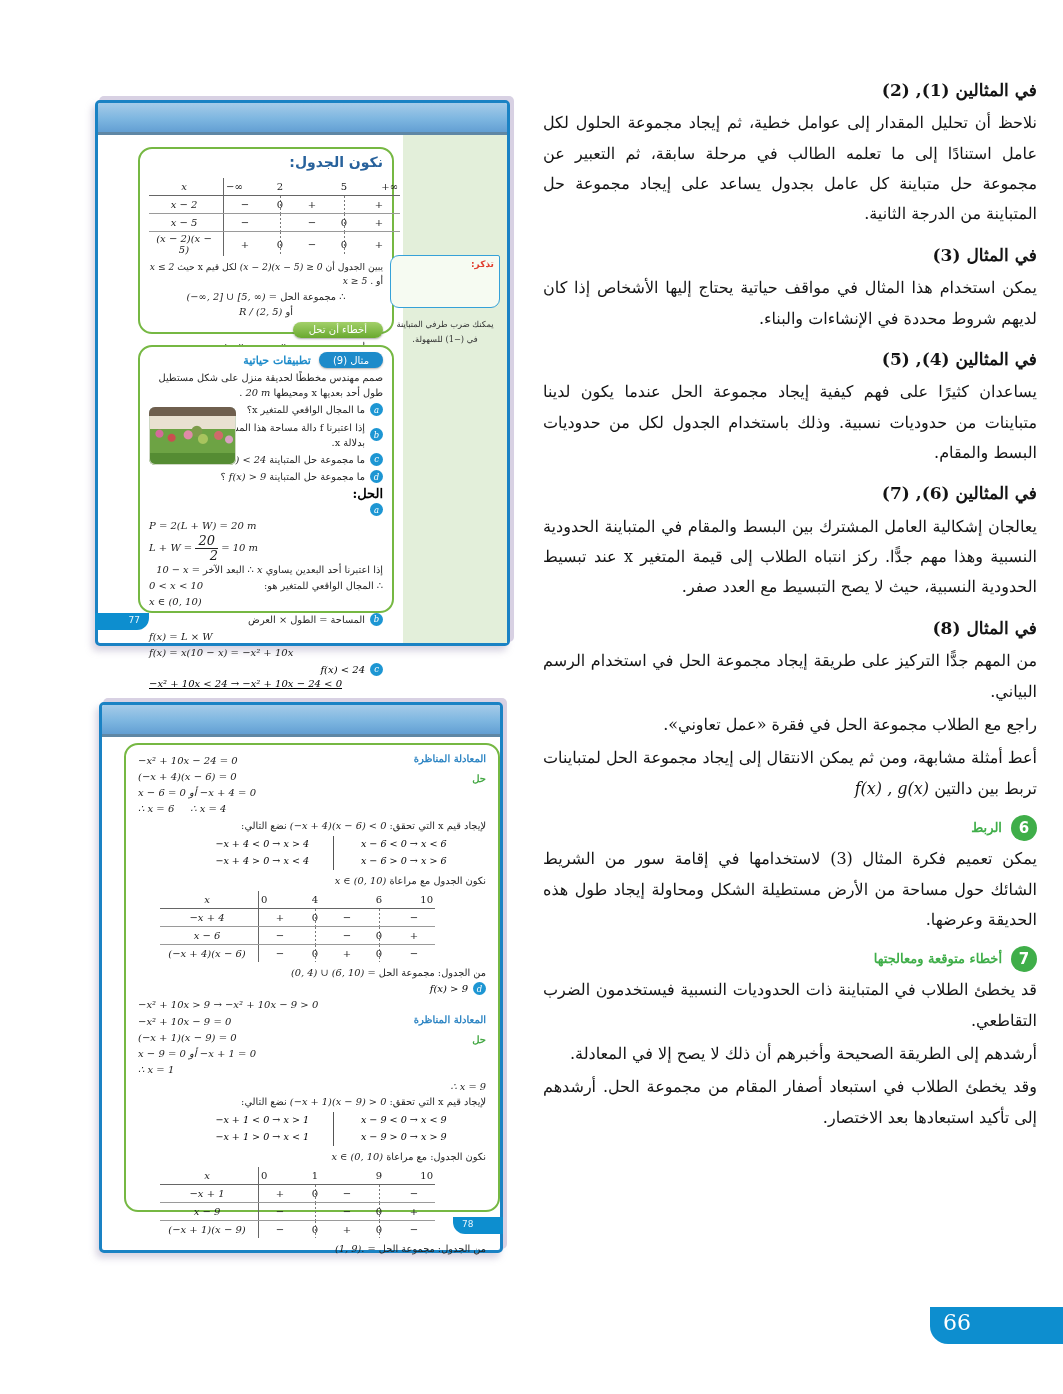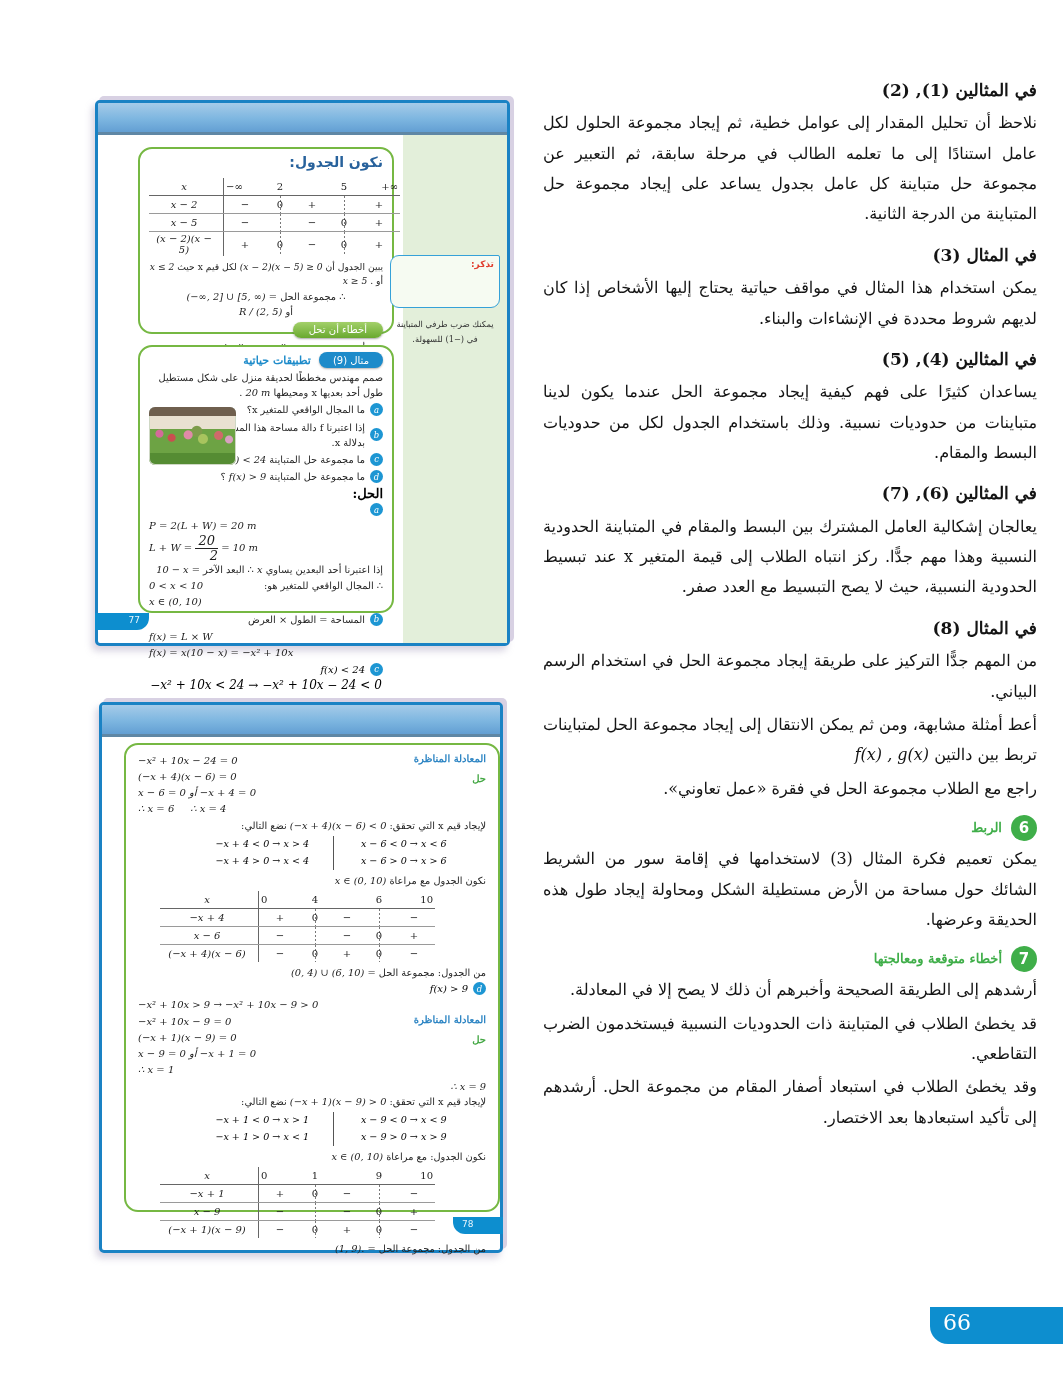--- a/index.html
+++ b/index.html
@@ -39,21 +39,21 @@
   .gbox{position:absolute;background:#fff;border:2.5px solid #76b843;border-radius:14px;}
   .box1{left:40px;top:44px;width:256px;height:187px;padding:5px 9px 6px 9px;box-sizing:border-box;}
   .box2{left:40px;top:242px;width:256px;height:268px;padding:5px 9px 6px 9px;box-sizing:border-box;}
   .box3{left:22px;top:38px;width:376px;height:469px;padding:7px 12px;box-sizing:border-box;}
 
   .ar{direction:rtl;text-align:right;font-size:9.8px;line-height:1.55;color:#222;
       font-family:"DejaVu Serif",serif;}
   .center{text-align:center;}
   .eqL{direction:ltr;text-align:left;font-size:10px;line-height:1.6;color:#1c1c1c;
        font-family:"DejaVu Serif",serif;font-style:italic;}
-  .eqC{direction:ltr;text-align:center;font-size:12px;font-family:"DejaVu Serif",serif;font-style:italic;}
+  .eqC{direction:ltr;font-size:10px;font-family:"DejaVu Serif",serif;font-style:italic;text-decoration:underline;}
 
   .b1-title{color:#28629c;font-weight:bold;font-size:14px;direction:rtl;text-align:right;margin-bottom:8px;}
 
   
   table.sgn{border-collapse:collapse;direction:ltr;margin:3px auto 4px auto;
             font-family:"DejaVu Serif",serif;font-size:10px;color:#1c1c1c;}
   .sgn td{padding:1px 4px;text-align:center;height:15px;}
   .sgn .lbl{font-style:italic;padding-right:8px;min-width:62px;}
   .sgn tr td{border-bottom:1px solid #9a9a9a;}
   .sgn tr:last-child td{border-bottom:none;}
@@ -459,38 +459,38 @@
     <p>يمكن استخدام هذا المثال في مواقف حياتية يحتاج إليها الأشخاص إذا كان لديهم شروط محددة في الإنشاءات والبناء.</p>
 
     <div class="sec-head">في المثالين (4), (5)</div>
     <p>يساعدان كثيرًا على فهم كيفية إيجاد مجموعة الحل عندما يكون لدينا متباينات من حدوديات نسبية. وذلك باستخدام الجدول لكل من حدوديات البسط والمقام.</p>
 
     <div class="sec-head">في المثالين (6), (7)</div>
     <p>يعالجان إشكالية العامل المشترك بين البسط والمقام في المتباينة الحدودية النسبية وهذا مهم جدًّا. ركز انتباه الطلاب إلى قيمة المتغير x عند تبسيط الحدودية النسبية، حيث لا يصح التبسيط مع العدد صفر.</p>
 
     <div class="sec-head">في المثال (8)</div>
     <p>من المهم جدًّا التركيز على طريقة إيجاد مجموعة الحل في استخدام الرسم البياني.</p>
+    <p>راجع مع الطلاب مجموعة الحل في فقرة «عمل تعاوني».</p>
     <p>
       <span>أعط أمثلة مشابهة، ومن ثم يمكن الانتقال إلى إيجاد مجموعة الحل لمتباينات تربط بين دالتين</span>
       <span class="ltr mit">f(x) , g(x)</span>
     </p>
-    <p>راجع مع الطلاب مجموعة الحل في فقرة «عمل تعاوني».</p>
 
     <div class="num-head">
       <span class="num-circle">6</span>
       <span class="num-title">الربط</span>
     </div>
     <p>يمكن تعميم فكرة المثال (3) لاستخدامها في إقامة سور من الشريط الشائك حول مساحة من الأرض مستطيلة الشكل ومحاولة إيجاد طول هذه الحديقة وعرضها.</p>
 
     <div class="num-head">
       <span class="num-circle">7</span>
       <span class="num-title">أخطاء متوقعة ومعالجتها</span>
     </div>
+    <p>قد يخطئ الطلاب في المتباينة ذات الحدوديات النسبية فيستخدمون الضرب التقاطعي.</p>
     <p>أرشدهم إلى الطريقة الصحيحة وأخبرهم أن ذلك لا يصح إلا في المعادلة.</p>
-    <p>قد يخطئ الطلاب في المتباينة ذات الحدوديات النسبية فيستخدمون الضرب التقاطعي.</p>
     <p>وقد يخطئ الطلاب في استبعاد أصفار المقام من مجموعة الحل. أرشدهم إلى تأكيد استبعادها بعد الاختصار.</p>
   </aside>
 
   <div class="page-num">
     <span>66</span>
   </div>
 
 </div>
 
 </body></html>

